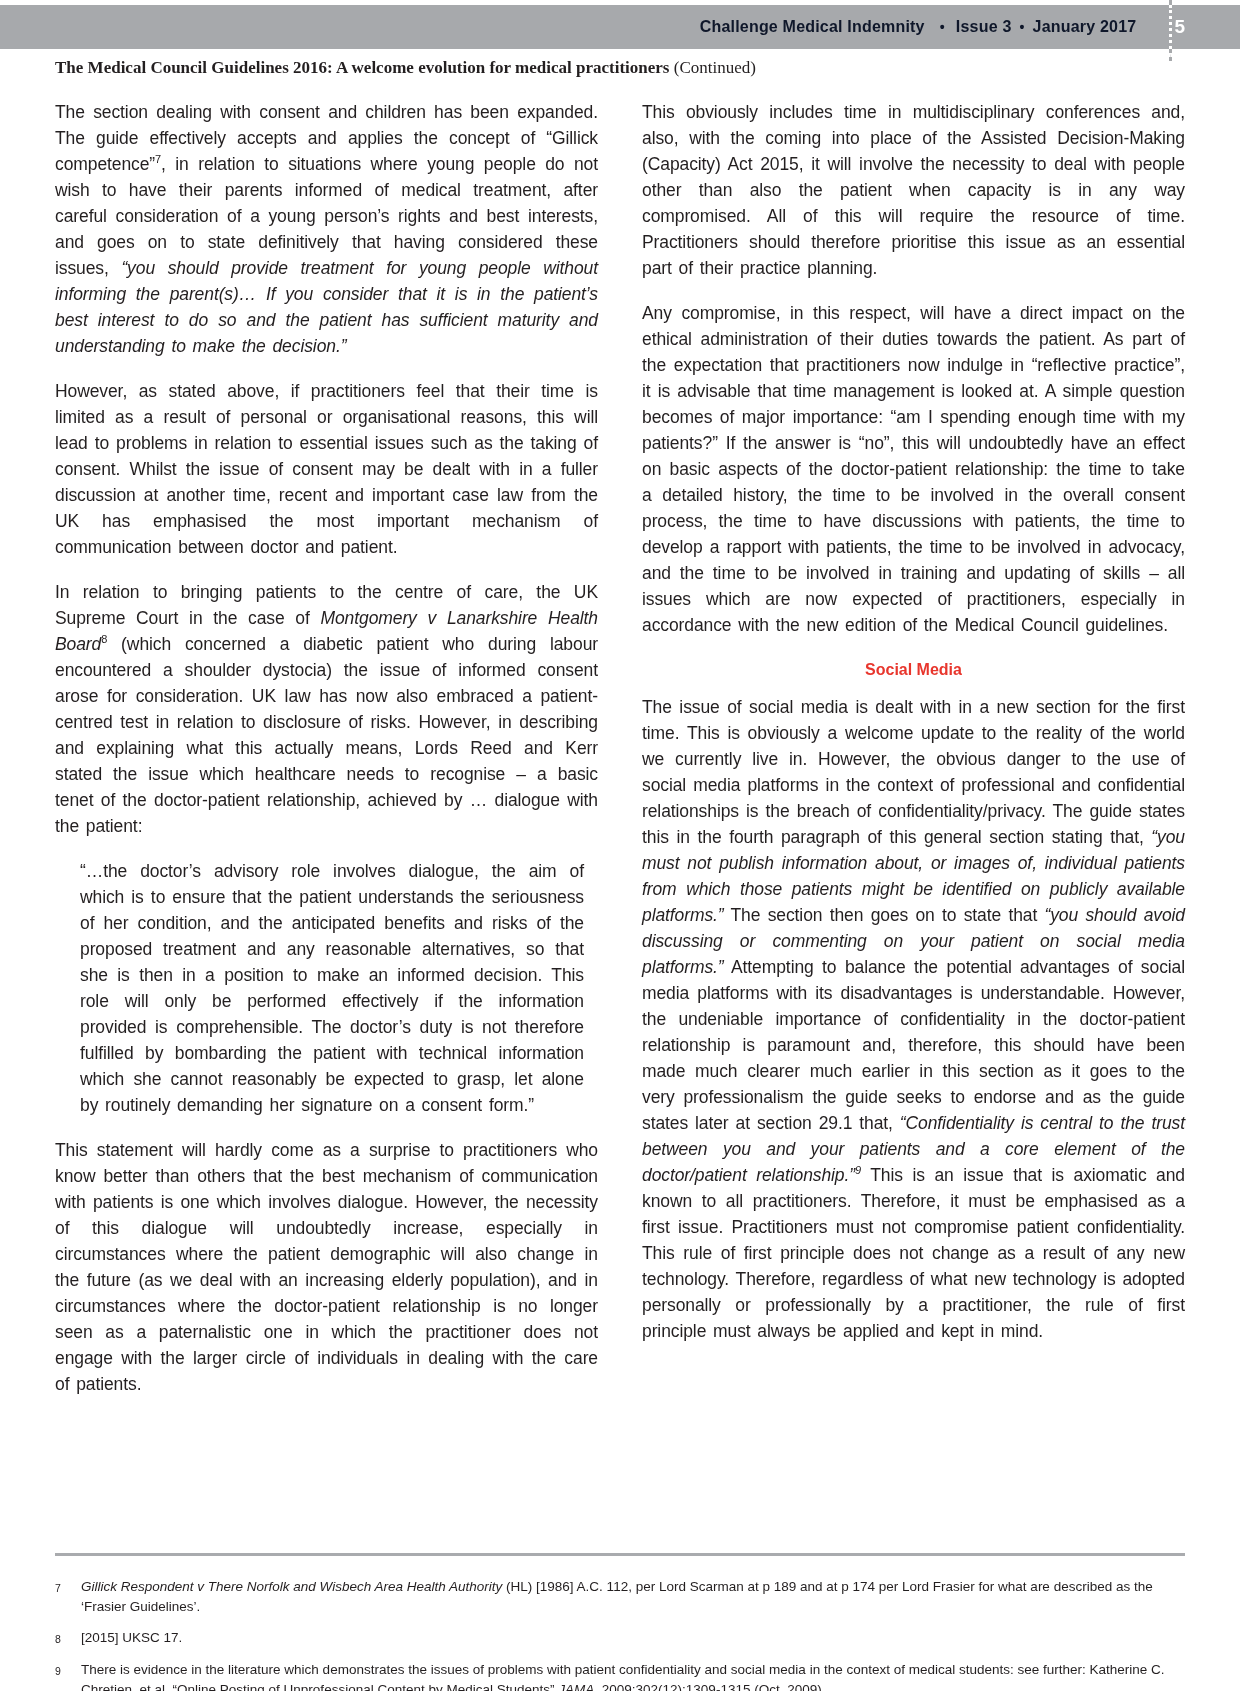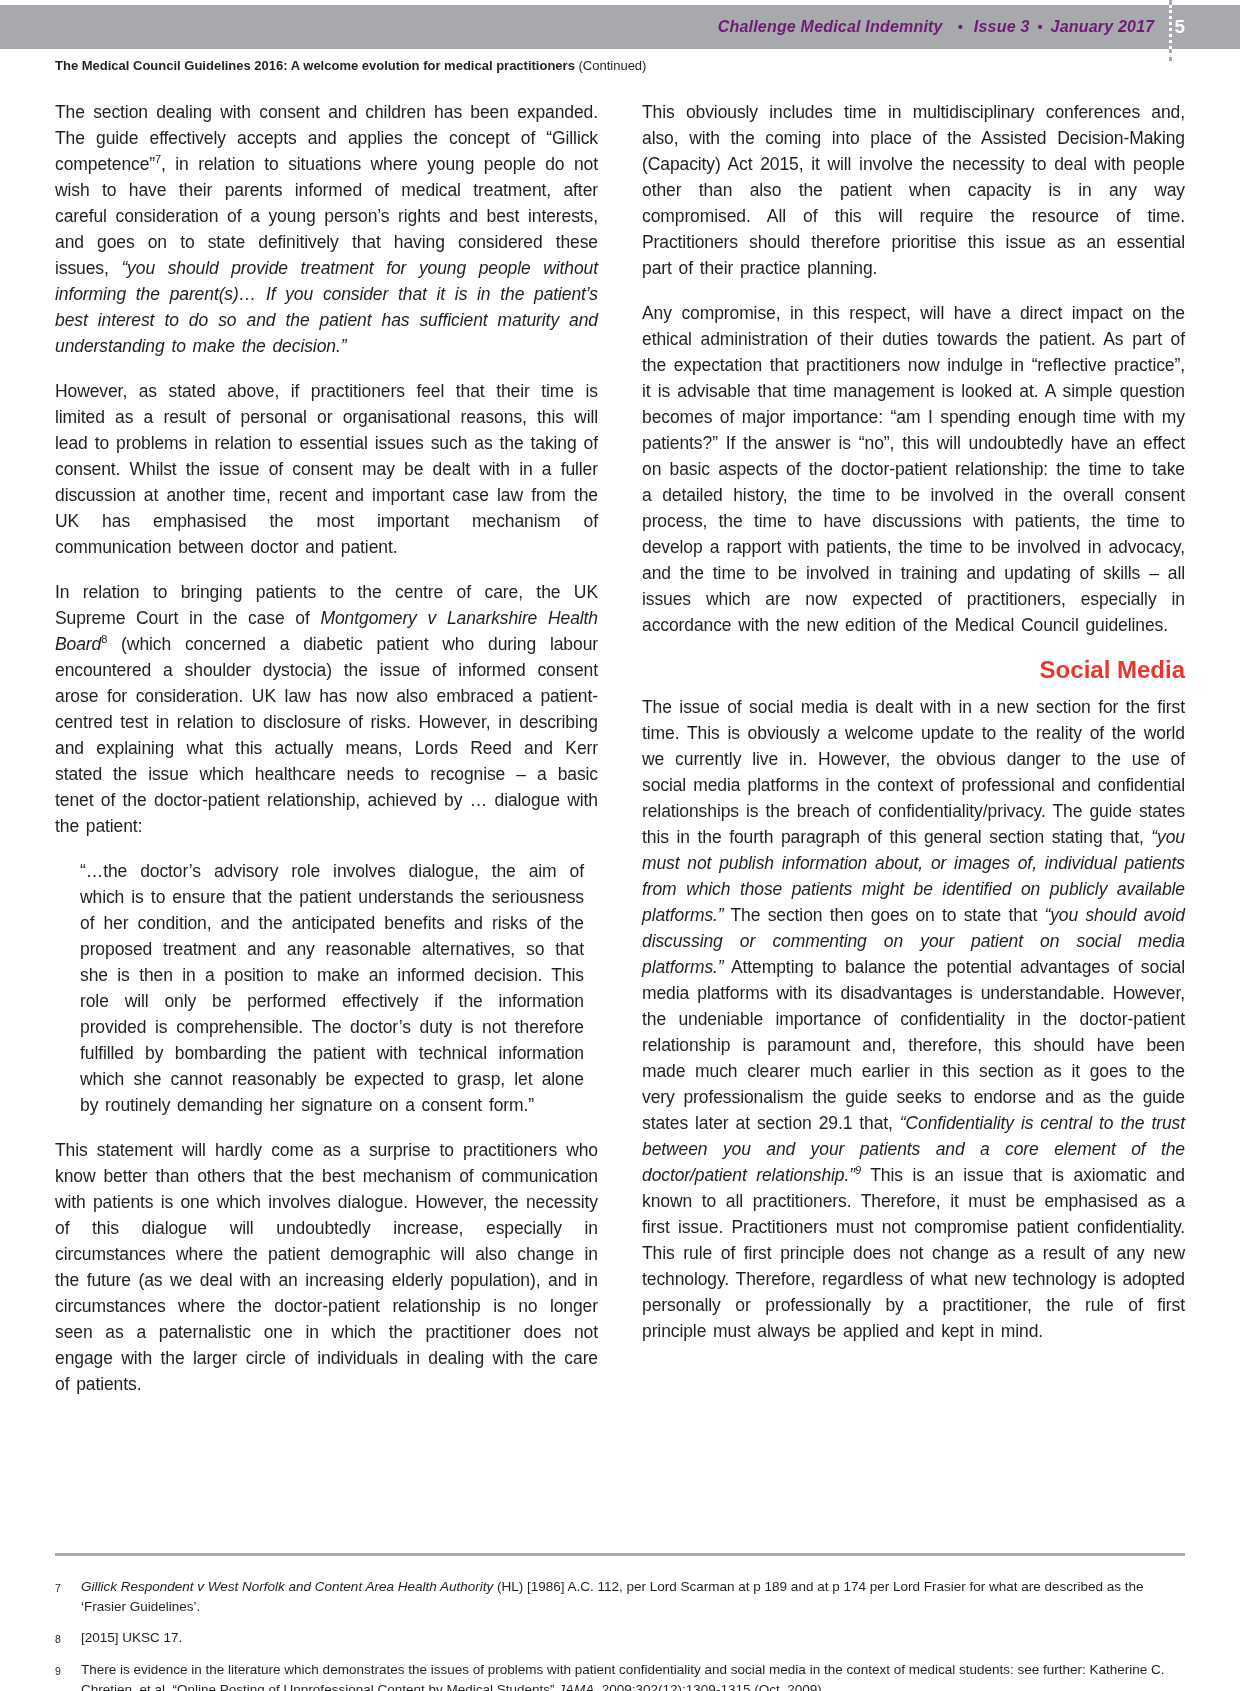--- a/index.html
+++ b/index.html
@@ -18,27 +18,26 @@
     top:5px; left:0;
     width:100%; height:44px;
     background:#a7a9ac;
     box-sizing:border-box;
     display:flex;
     align-items:center;
     justify-content:flex-end;
     padding-right:55px;
   }
   .masthead{
-    color:#701a75;
+    color:#0f172a;
     font-weight:bold;
     font-size:16px;
     letter-spacing:0.2px;
     white-space:nowrap;
-    margin-right:20px;
-    font-style:italic;
+    margin-right:38px;
   }
   .masthead .sep-a{margin:0 11px 0 15px;font-size:14px;}
   .masthead .sep-b{margin:0 8px;font-size:14px;}
   .page-num{
     color:#ffffff;
     font-weight:bold;
     font-size:19px;
   }
   .dots{
     position:absolute;
@@ -49,23 +48,24 @@
   }
   .dots .seg{width:0;border-left:3px dotted #ffffff;}
   .dots .seg.gray{border-left-color:#a7a9ac;}
   .dots .seg.s1{height:5px;}
   .dots .seg.s2{height:44px;}
   .dots .seg.s3{height:12px;}
   
   .article-title{
     position:absolute;
     top:58px; left:55px; right:55px;
-    font-size:13px;
+    font-size:17px;
     font-weight:bold;
     letter-spacing:0;
+    font-family:Liberation Serif, serif;
   }
   .article-title .t-suffix{font-weight:normal;}
   
   .columns{
     position:absolute;
     top:99px; left:55px; right:55px;
     display:flex;
     gap:44px;
   }
   .col{
@@ -76,24 +76,24 @@
     word-spacing:2px;
     letter-spacing:-0.1px;
   }
   .para{margin:0 0 19px 0;}
   .para.quote{margin-left:25px;margin-right:14px;}
   .it{font-style:italic;}
   .bd{font-weight:normal;}
   .sup{font-size:11px;vertical-align:super;line-height:0;}
   .section-heading{
     color:#e8362d;
-    font-size:24px;
+    font-size:16px;
     font-weight:bold;
     margin:4px 0 11px 0;
-    text-align:right;
+    text-align:center;
     letter-spacing:0;
     word-spacing:0;
   }
   
   .footnotes{
     position:absolute;
     left:55px; right:55px;
     top:1553px;
     border-top:3px solid #a9abae;
     padding-top:21px;
@@ -145,21 +145,21 @@
         <p class="para"><span>This obviously includes time in multidisciplinary conferences and, also, with the coming into place of the Assisted Decision-Making (Capacity) Act 2015, it will involve the necessity to deal with people other than also the patient when capacity is in any way compromised. All of this will require the resource of time. Practitioners should therefore prioritise this issue as an essential part of their practice planning.</span></p>
         <p class="para"><span>Any compromise, in this respect, will have a direct impact on the ethical administration of their duties towards the patient. As part of the expectation that practitioners now indulge in “reflective practice”, it is advisable that time management is looked at. A simple question becomes of major importance: “am I spending enough time with my patients?” If the answer is “no”, this will undoubtedly have an effect on basic aspects of the doctor-patient relationship: the time to take a detailed history, the time to be involved in the overall consent process, the time to have discussions with patients, the time to develop a rapport with patients, the time to be involved in advocacy, and the time to be involved in training and updating of skills – all issues which are now expected of practitioners, especially in accordance with the new edition of the Medical Council guidelines.</span></p>
         <h2 class="section-heading"><span>Social Media</span></h2>
         <p class="para"><span>The issue of social media is dealt with in a new section for the first time. This is obviously a welcome update to the reality of the world we currently live in. However, the obvious danger to the use of social media platforms in the context of professional and confidential relationships is the breach of confidentiality/privacy. The guide states this in the fourth paragraph of this general section stating that, </span><span class="it">“you must not publish information about, or images of, individual patients from which those patients might be identified on publicly available platforms.”</span><span> The section then goes on to state that </span><span class="it">“you should avoid discussing or commenting on your patient on social media platforms.”</span><span> Attempting to balance the potential advantages of social media platforms with its disadvantages is understandable. However, the undeniable importance of confidentiality in the doctor-patient relationship is paramount and, therefore, this should have been made much clearer much earlier in this section as it goes to the very professionalism the guide seeks to endorse and as the guide states later at section 29.1 that, </span><span class="it">“Confidentiality is central to the trust between you and your patients and a core element of the doctor/patient relationship.”</span><span class="sup it">9</span><span> This is an issue that is axiomatic and known to all practitioners. Therefore, it must be emphasised as a first issue. Practitioners must not compromise patient confidentiality. This rule of first principle does not change as a result of any new technology. Therefore, regardless of what new technology is adopted personally or professionally by a practitioner, the rule of first principle must always be applied and kept in mind.</span></p>
       </div>
   </div>
 
   <div class="footnotes">
       <div class="footnote">
         <span class="num">7</span>
-        <div class="fn-text"><span class="it">Gillick Respondent v West Norfolk and Content Area Health Authority</span><span> (HL) [1986] A.C. 112, per Lord Scarman at p 189 and at p 174 per Lord Frasier for what are described as the ‘Frasier Guidelines’.</span></div>
+        <div class="fn-text"><span class="it">Gillick Respondent v There Norfolk and Wisbech Area Health Authority</span><span> (HL) [1986] A.C. 112, per Lord Scarman at p 189 and at p 174 per Lord Frasier for what are described as the ‘Frasier Guidelines’.</span></div>
       </div>
       <div class="footnote">
         <span class="num">8</span>
         <div class="fn-text"><span>[2015] UKSC 17.</span></div>
       </div>
       <div class="footnote">
         <span class="num">9</span>
         <div class="fn-text"><span>There is evidence in the literature which demonstrates the issues of problems with patient confidentiality and social media in the context of medical students: see further: Katherine C. Chretien, et al. “Online Posting of Unprofessional Content by Medical Students” </span><span class="it">JAMA</span><span>. 2009;302(12):1309-1315 (Oct, 2009).</span></div>
       </div>
     </div>

